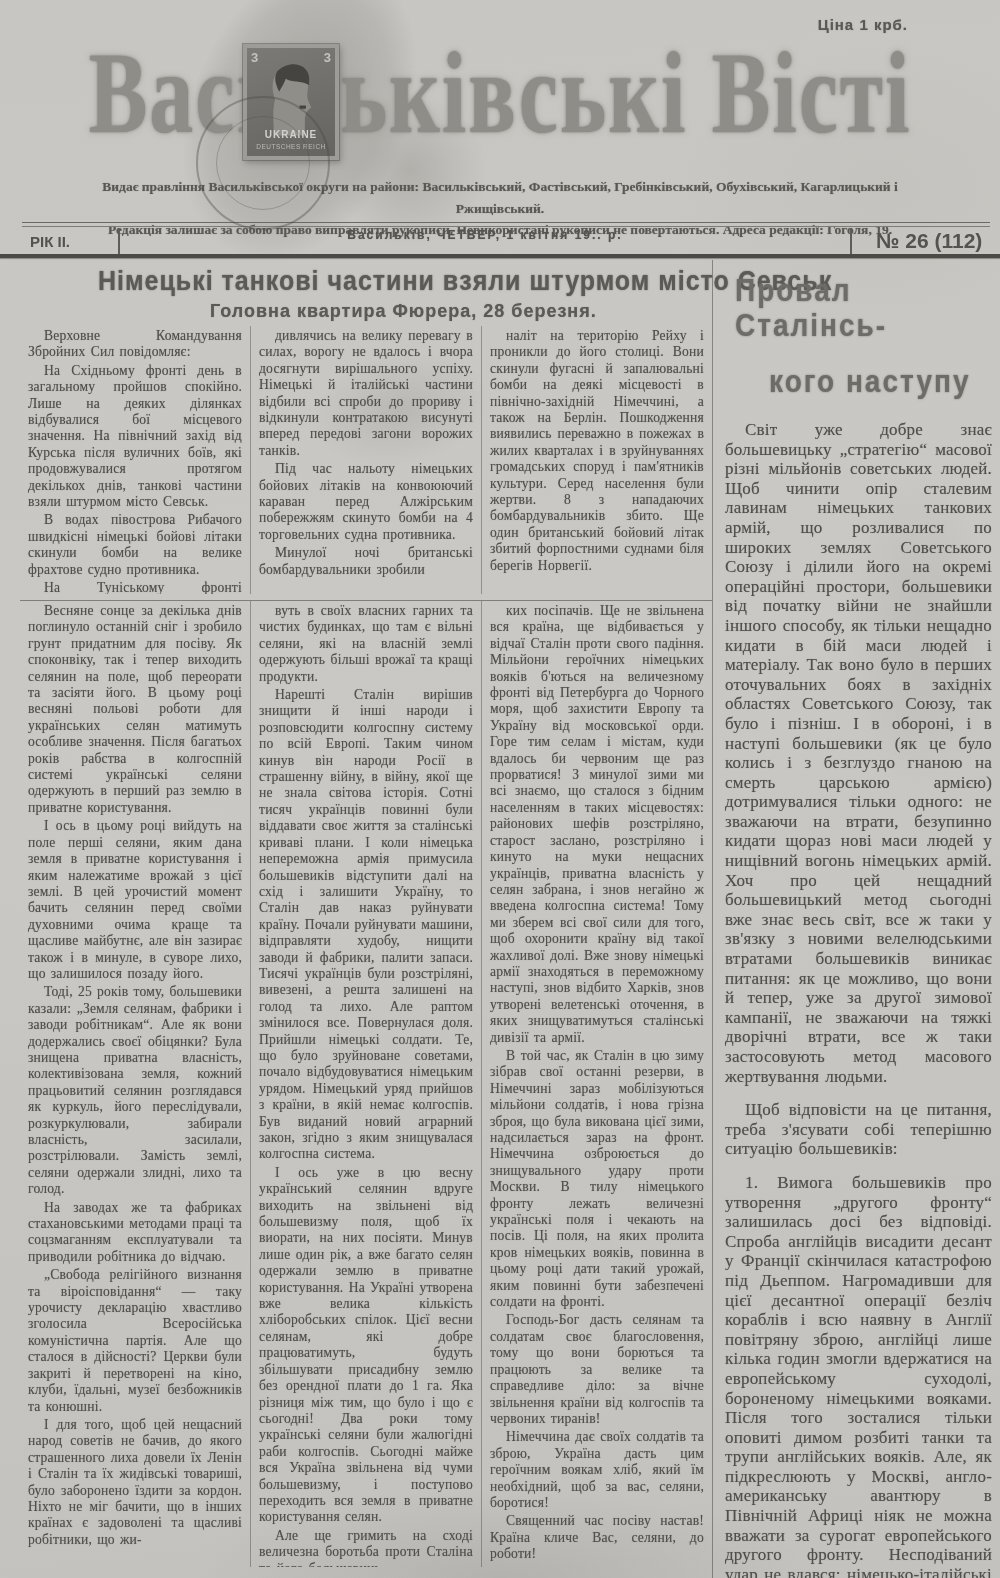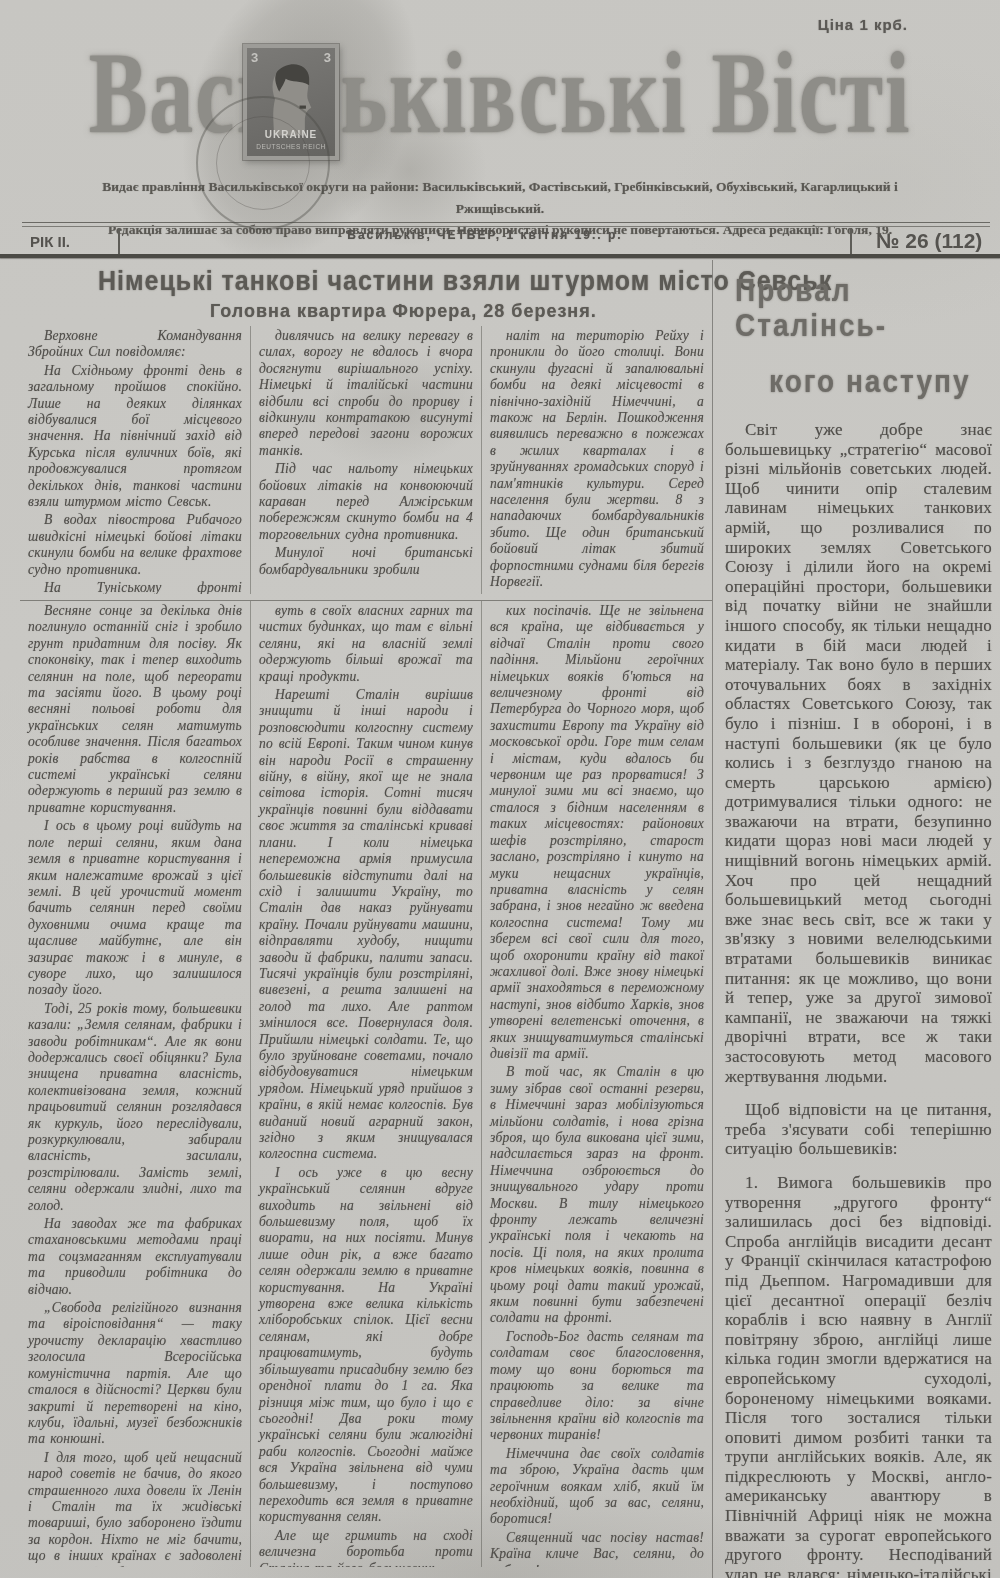--- a/index.html
+++ b/index.html
@@ -77,21 +77,21 @@
   .a1-subhead{font-family:"Liberation Sans",sans-serif;font-weight:bold;font-size:18px;
     color:#5c5a55;padding:8px 0 4px 190px;letter-spacing:1px;
     text-shadow:0 0 1px rgba(92,90,85,.7);}
 
   .cols{display:flex;}
   .col{flex:1;padding:2px 8px 0 8px;}
   .col + .col{border-left:1px solid rgba(78,77,72,.45);}
 
   .bodytext p{margin:0 0 2px 0;text-indent:16px;text-align:justify;
     font-size:13.6px;line-height:16.4px;letter-spacing:.2px;word-spacing:1.5px;
-    color:#514f4b;text-shadow:0 0 .8px rgba(90,88,83,.55);font-style:italic;}
+    color:#514f4b;text-shadow:0 0 .8px rgba(90,88,83,.55);}
   .a1 .cols{height:268px;overflow:hidden;}
 
   .a2{border-top:1.5px solid rgba(78,77,72,.6);margin-top:6px;}
   .a2-headline{font-family:"Liberation Sans",sans-serif;font-weight:bold;font-size:29px;
     letter-spacing:7px;color:#6a6863;text-align:center;padding:6px 0 4px 0;
     text-shadow:0 0 2px rgba(106,104,99,.8);}
   .a2 .cols{height:966px;overflow:hidden;}
 
   .a3-headline{font-family:"Liberation Sans",sans-serif;font-weight:bold;font-size:28px;
     letter-spacing:2px;color:#6e6c67;text-shadow:0 0 2px rgba(110,108,103,.8);

